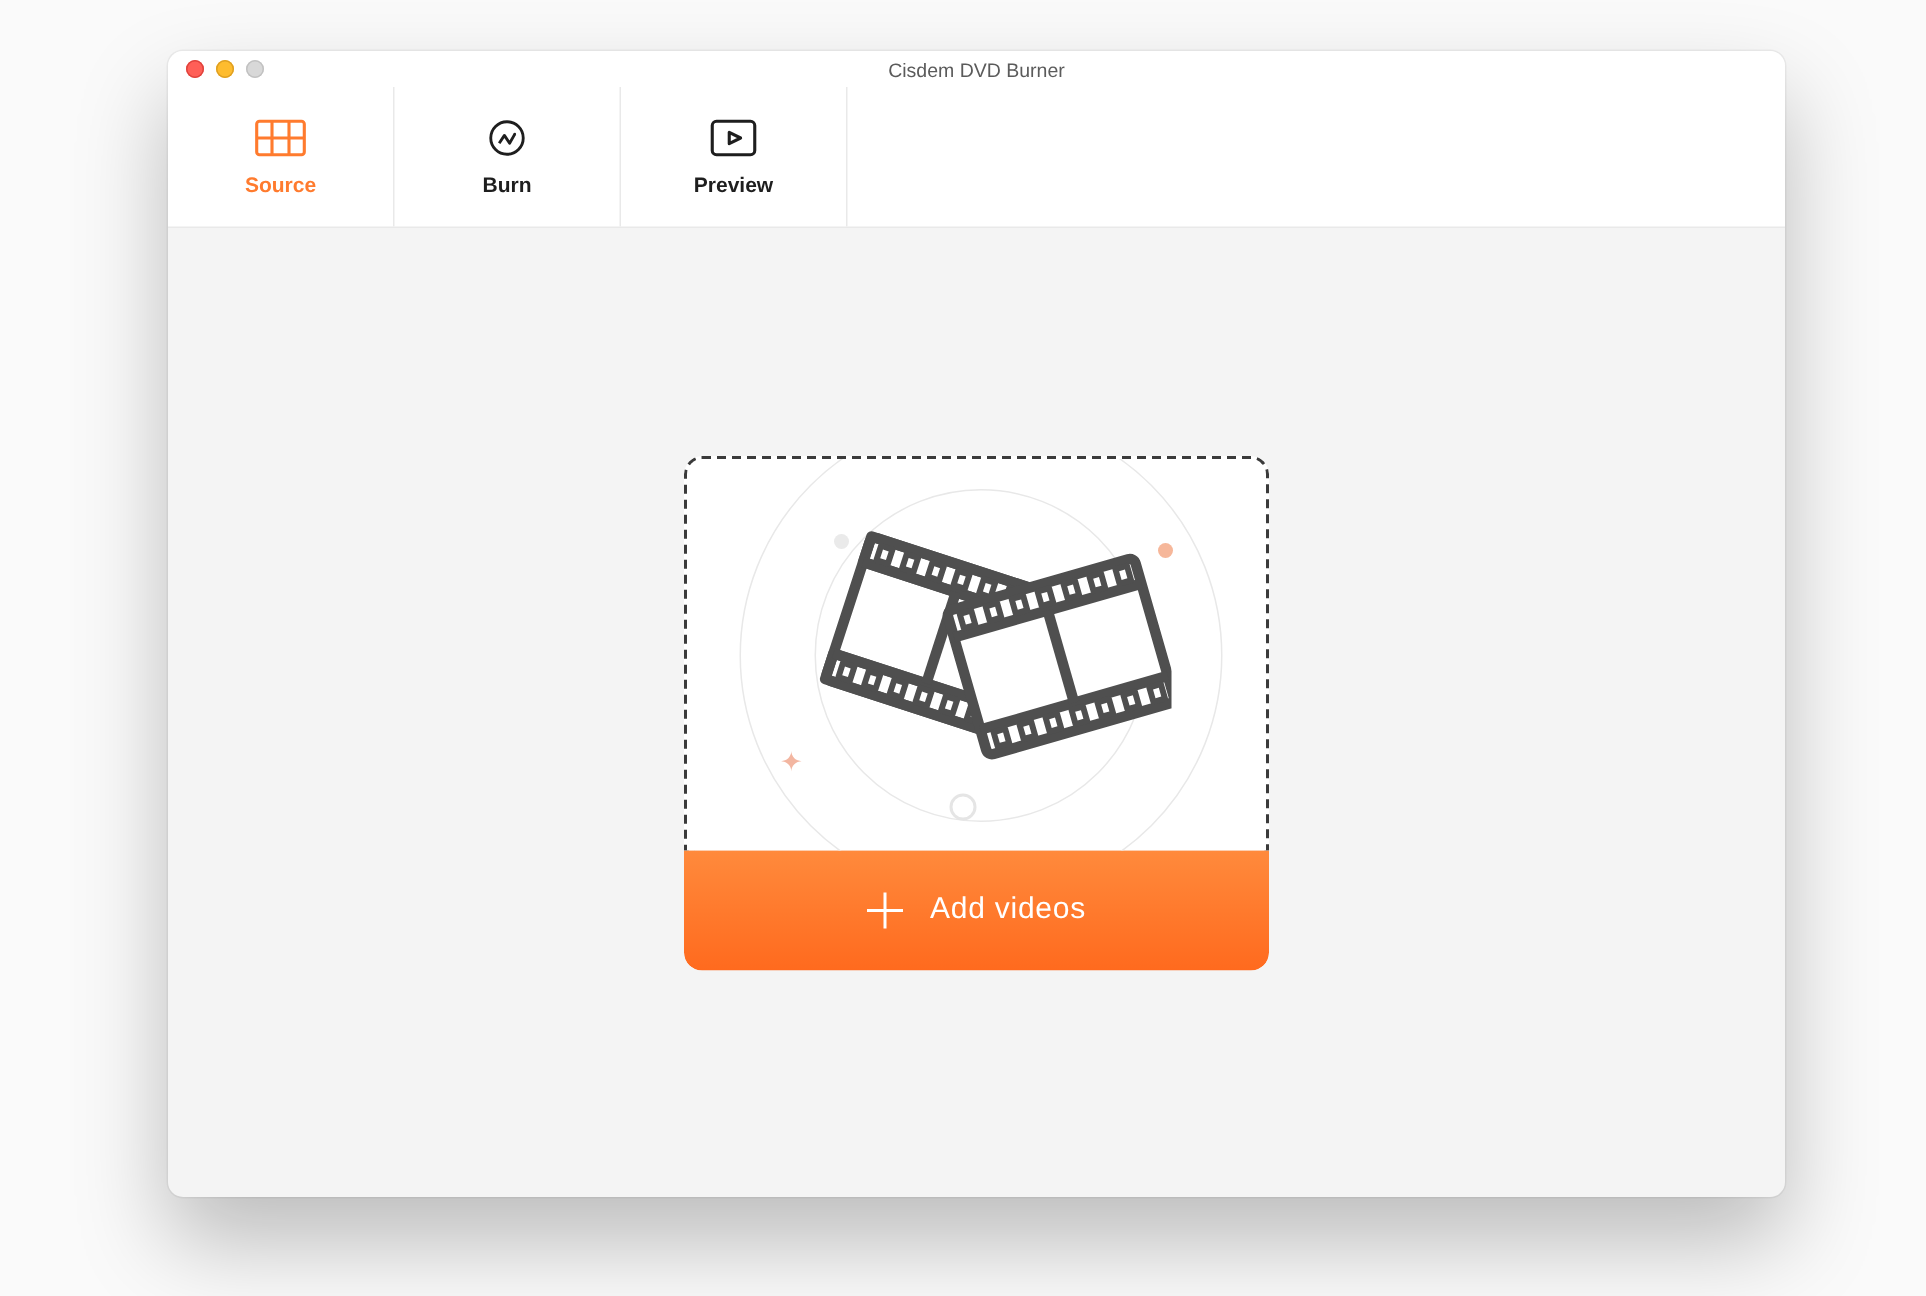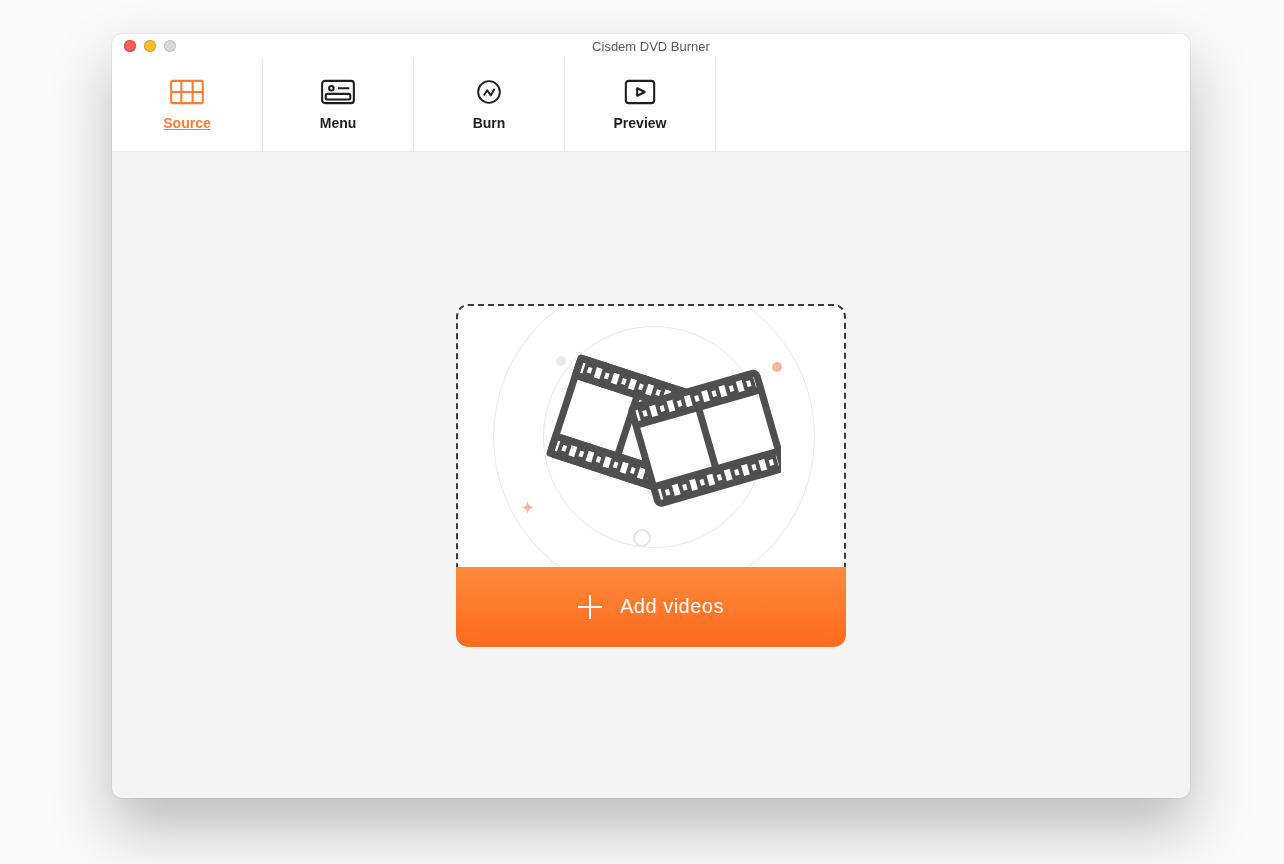--- a/index.html
+++ b/index.html
@@ -40,21 +40,21 @@
   }
   .toolbar{
     height:93px;background:var(--white);border-bottom:1px solid var(--border);display:flex;
   }
   .tab{
     width:150px;height:100%;display:flex;flex-direction:column;align-items:center;justify-content:center;
     gap:10px;border-right:1px solid var(--border);cursor:pointer;user-select:none;
   }
   .tab svg{width:34px;height:26px;display:block;}
   .tab .label{font-size:14px;font-weight:600;color:var(--ink);}
-  .tab.active .label{color:var(--accent);text-decoration:underline;}
+  .tab.active .label{color:var(--accent);}
   .tab.active svg{stroke:var(--accent);}
   .tab svg{stroke:#1e1e1e;}
 
   .content{
     flex:1;display:flex;align-items:center;justify-content:center;
   }
   .dropbox{
     width:390px;border-radius:12px;overflow:hidden;
     display:flex;flex-direction:column;
   }
@@ -107,31 +107,20 @@
           <svg viewBox="0 0 36 26" fill="none" stroke-width="2.2">
             <rect x="1.2" y="1.2" width="33.6" height="23.6" rx="2"></rect>
             <line x1="12" y1="1.2" x2="12" y2="24.8"></line>
             <line x1="24" y1="1.2" x2="24" y2="24.8"></line>
             <line x1="1.2" y1="13" x2="34.8" y2="13"></line>
           </svg>
         </span>
         <span class="label">Source</span>
       </div>
 
-      <div class="tab">
-        <span>
-          <svg viewBox="0 0 36 26" fill="none" stroke-width="2.2">
-            <rect x="1.2" y="1.2" width="33.6" height="23.6" rx="3"></rect>
-            <circle cx="11" cy="9" r="2.4"></circle>
-            <line x1="18" y1="9" x2="30" y2="9"></line>
-            <rect x="5" y="15" width="26" height="6" rx="1.5"></rect>
-          </svg>
-        </span>
-        <span class="label">Menu</span>
-      </div>
 
       <div class="tab">
         <span>
           <svg viewBox="0 0 30 30" fill="none" stroke-width="2.2" stroke-linejoin="round">
             <circle cx="15" cy="15" r="12.5"></circle>
             <path d="M9 19 L13 13 L17 19 L21 12"></path>
             <circle cx="21" cy="12" r="1" fill="#1e1e1e" stroke="none"></circle>
           </svg>
         </span>
         <span class="label">Burn</span>

